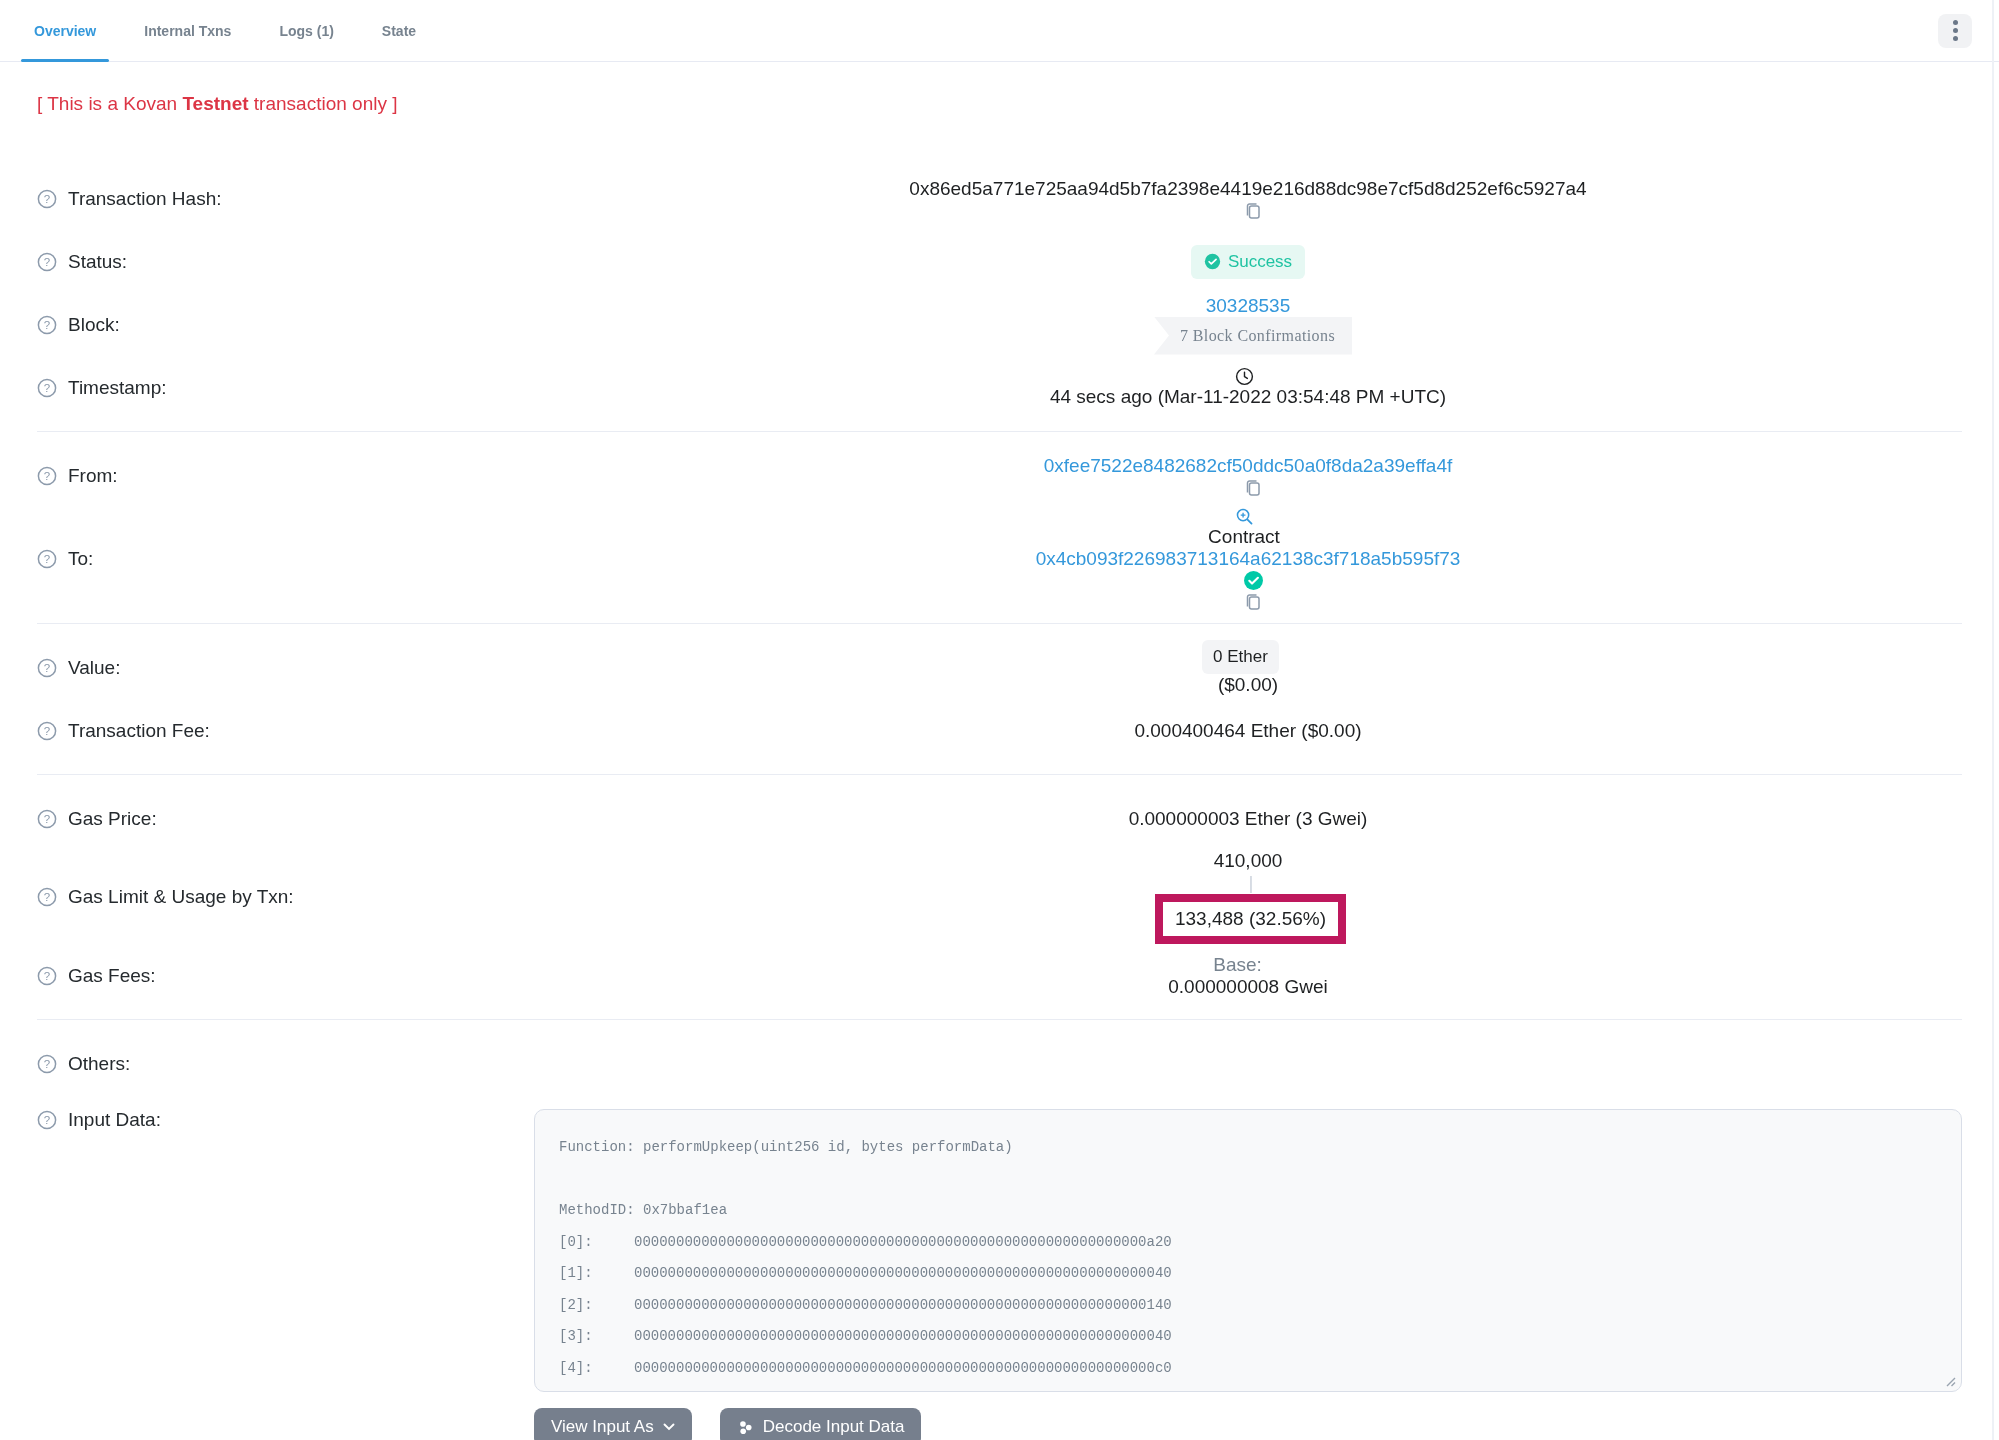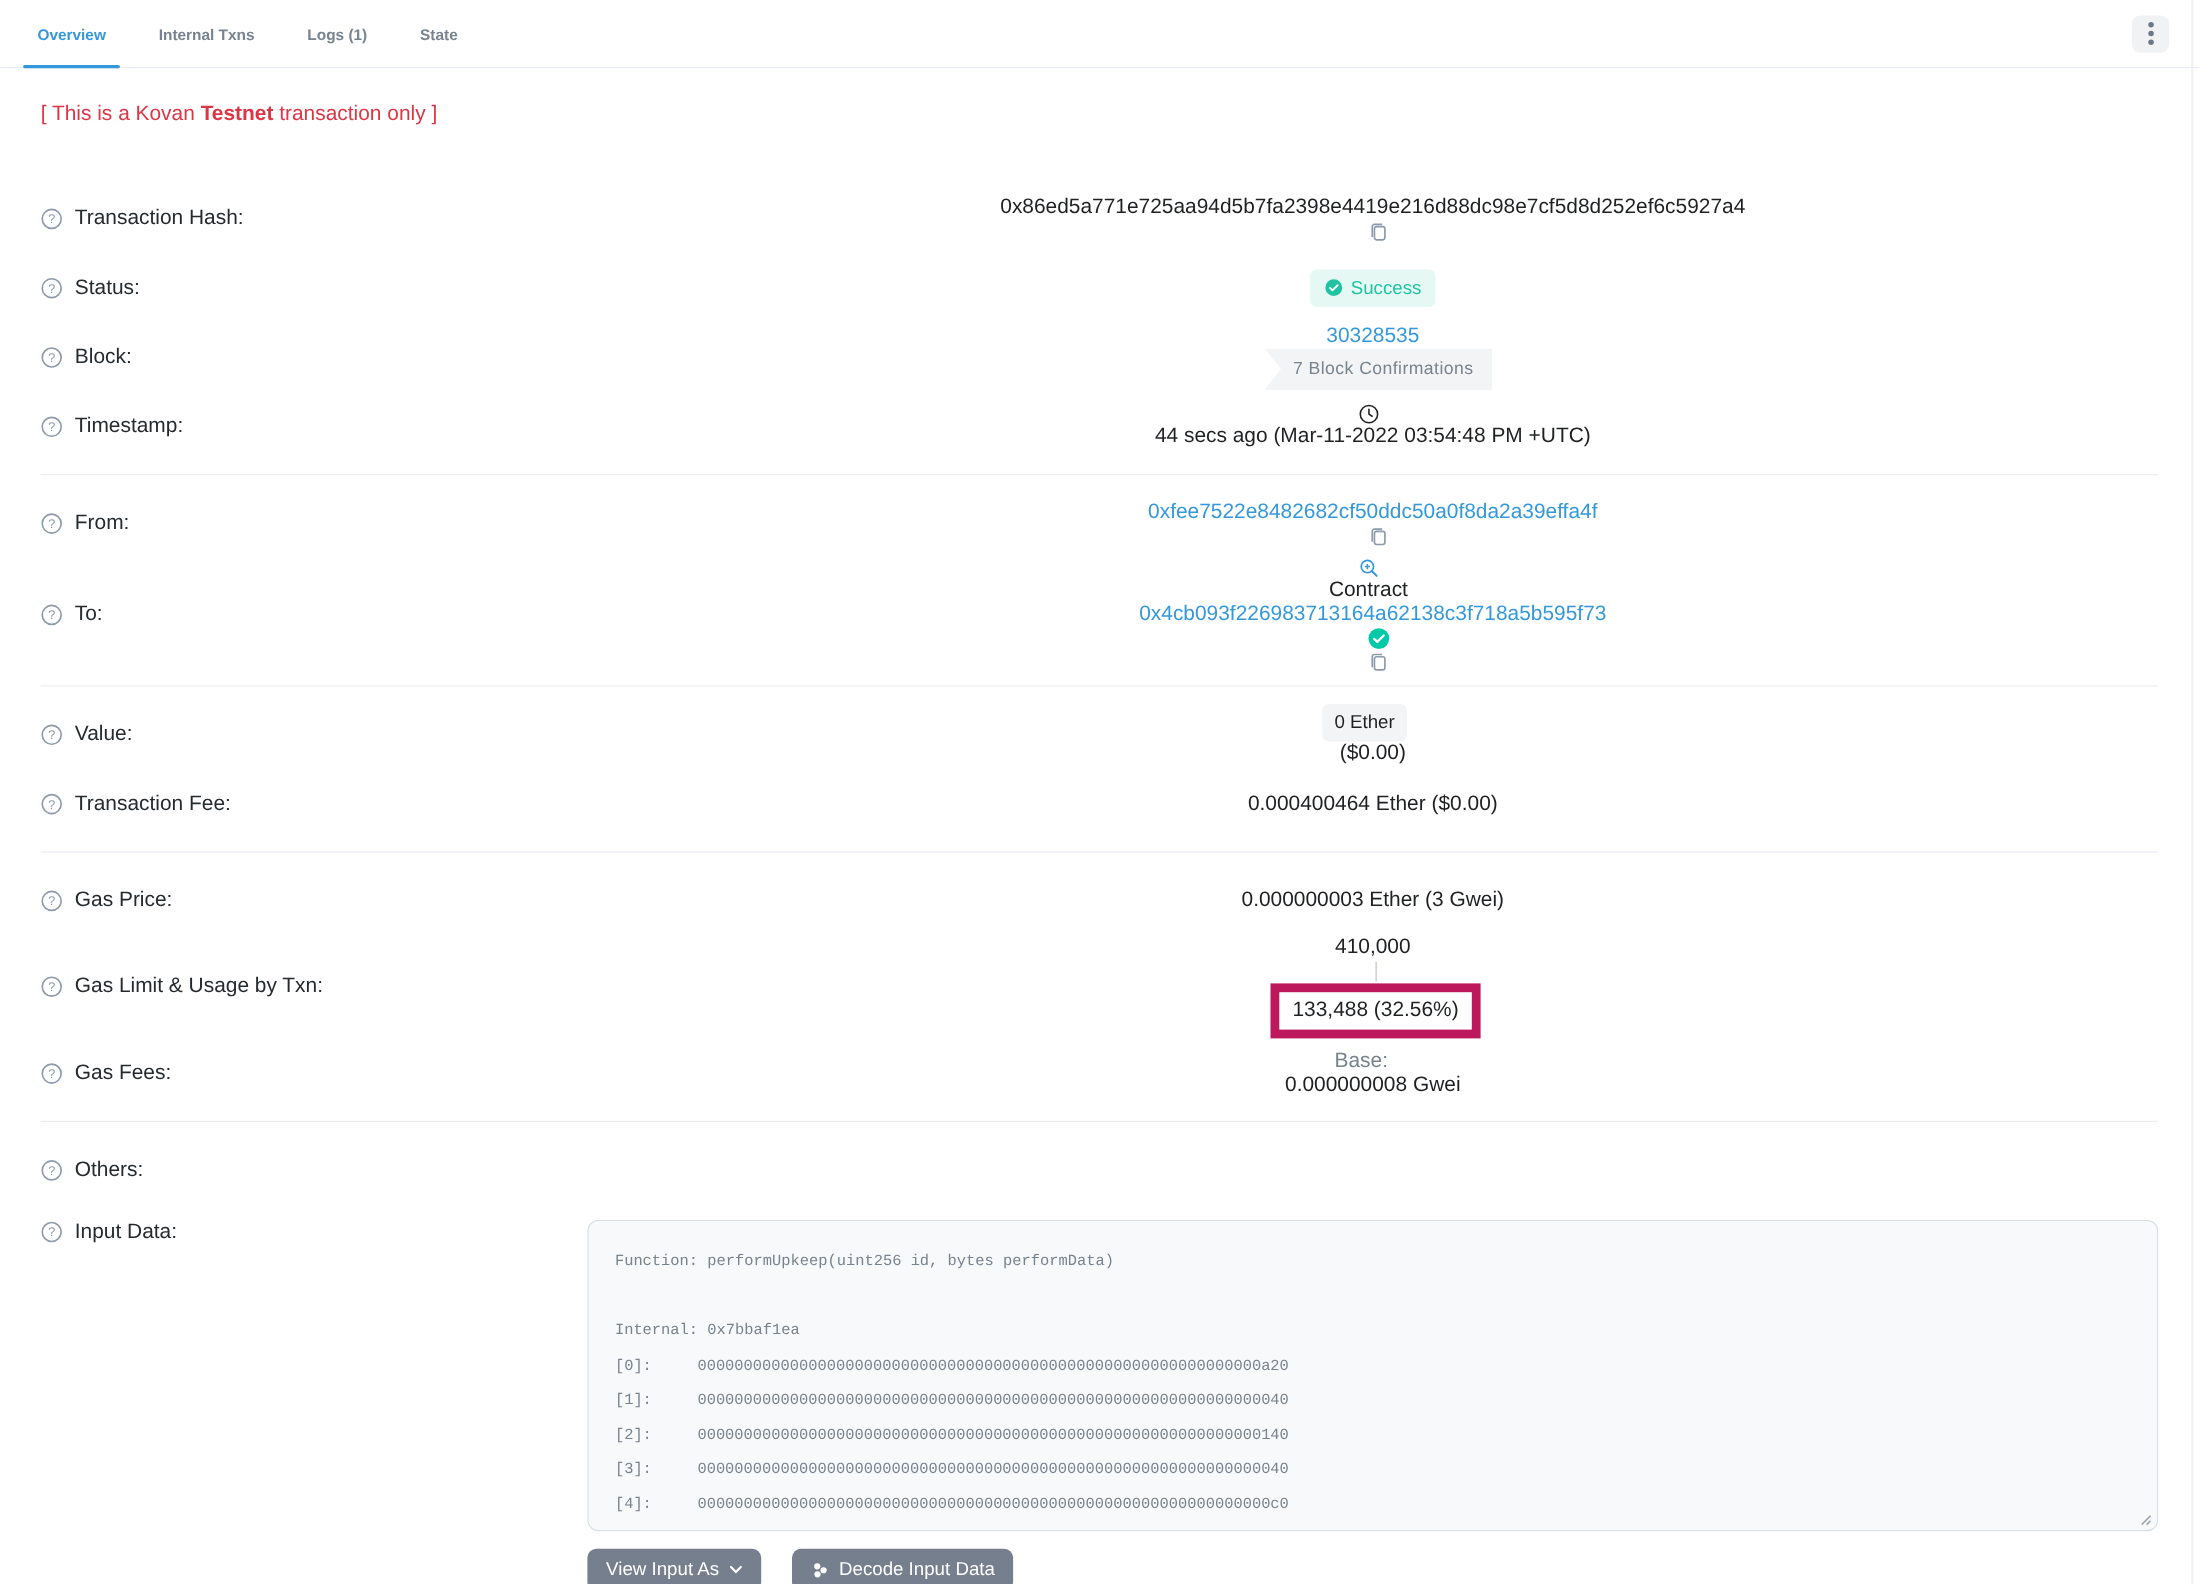--- a/index.html
+++ b/index.html
@@ -33,21 +33,21 @@
   .row.top .label { padding-top:14px; }
   .label { display:flex; align-items:center; gap:11px; color:#252a2e; }
   .val { display:flex; align-items:center;flex-direction:column; }
 
   a.link { color:#3498db; text-decoration:none; cursor:pointer; }
 
   .success-badge { background:#e6f8f3; color:#1fc3a2; border-radius:6px; padding:7px 13px;
         font-size:17px; font-weight:500; display:inline-flex; align-items:center; gap:7px; }
   .confirm-badge { background:#f3f4f6; color:#77838f; font-size:16px; letter-spacing:0.4px;
         padding:10px 17px 10px 26px; margin-left:10px;
-        clip-path:polygon(0 0, 15px 50%, 0 100%, 100% 100%, 100% 0); }
+        clip-path:polygon(0 0, 15px 50%, 0 100%, 100% 100%, 100% 0);font-family:Liberation Serif, serif; }
   .value-badge { background:#f3f4f6; border-radius:6px; padding:7px 11px; font-size:17px;
         color:#1e2022; margin-right:15px; }
   .badge-gray { background:#f2f3f5; border-radius:8px; padding:10px 14px; font-size:17px;
         color:#77838f; margin-right:14px; display:inline-block; }
   .badge-gray b { color:#1e2022; font-weight:500; }
 
   .muted { color:#77838f; }
   .sep { color:#cdd4dd; margin:0 9px 0 15px; }
   .red-box { display:inline-block; border:8px solid #be185d; padding:6px 12px; margin-left:5px; }
 
@@ -353,21 +353,21 @@
               <circle cx="10" cy="10" r="8.6" fill="none" stroke="#8c9aab" stroke-width="1.5"></circle>
               <text x="10" y="14" font-size="11.5" text-anchor="middle" fill="#8c9aab">?</text>
             </svg>
         </span>
         <span>Input Data:</span>
       </div>
       <div>
         <div class="inputbox">
           <div>Function: performUpkeep(uint256 id, bytes performData)</div>
           <div class="blankline"></div>
-          <div>Internal: 0x7bbaf1ea</div>
+          <div>MethodID: 0x7bbaf1ea</div>
           <div class="hexline">
             <span class="idx">[0]:</span><span>0000000000000000000000000000000000000000000000000000000000000a20</span>
           </div>
           <div class="hexline">
             <span class="idx">[1]:</span><span>0000000000000000000000000000000000000000000000000000000000000040</span>
           </div>
           <div class="hexline">
             <span class="idx">[2]:</span><span>0000000000000000000000000000000000000000000000000000000000000140</span>
           </div>
           <div class="hexline">

